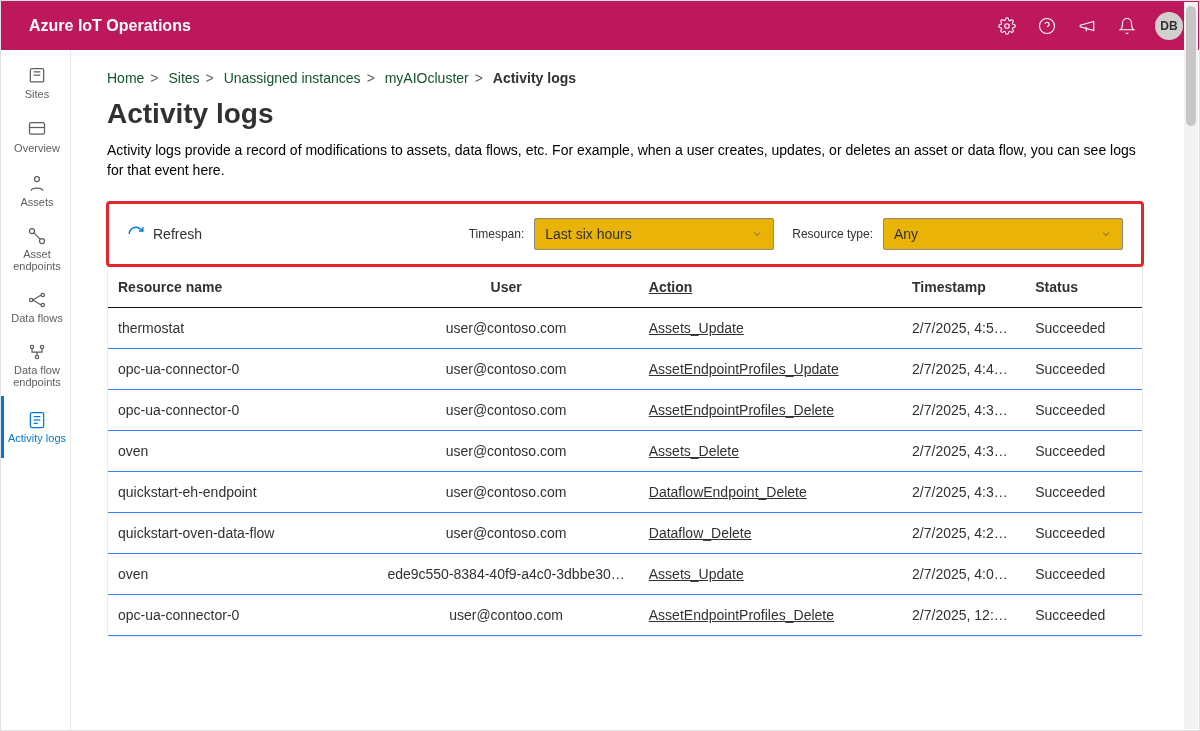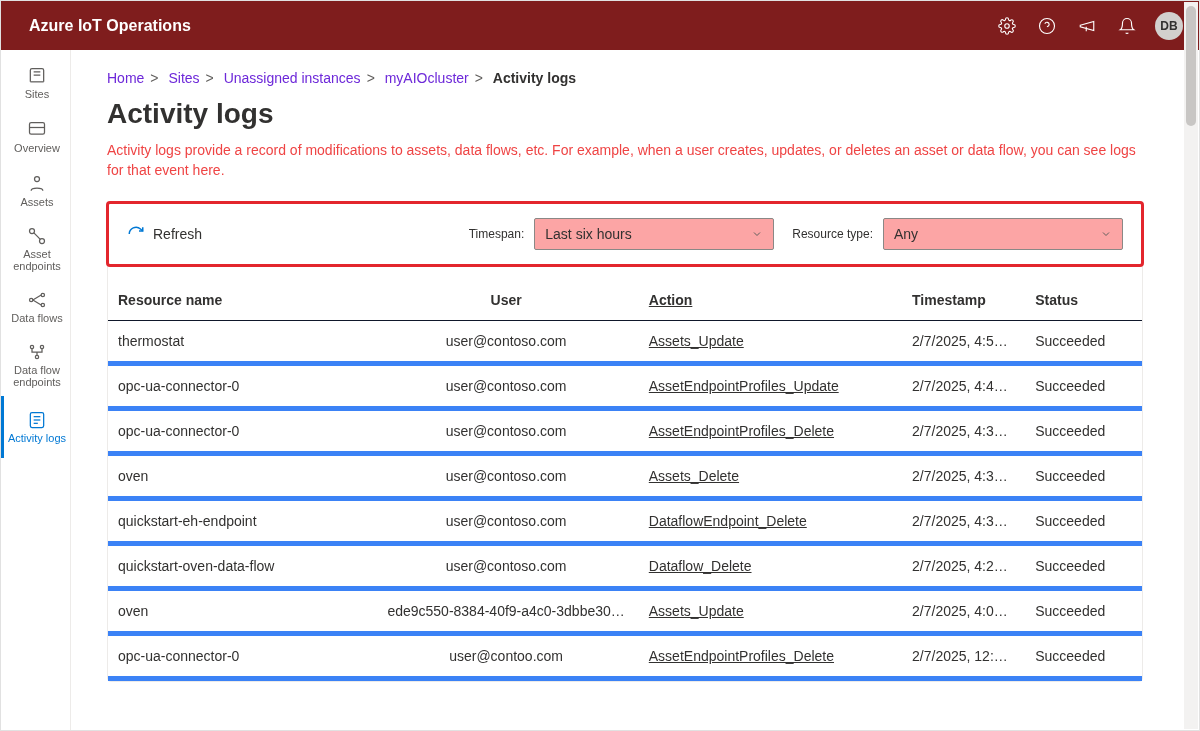--- a/index.html
+++ b/index.html
@@ -1,20 +1,20 @@
 <!DOCTYPE html>
 <html><head>
 <meta charset="utf-8">
 <style>
   * { box-sizing: border-box; }
   html, body { margin:0; padding:0; height:100%; font-family: "Segoe UI", Arial, sans-serif; font-size:14px; color:#323130; }
   body { background:#ffffff; display:flex; flex-direction:column; width:1200px; height:731px; overflow:hidden; border:1px solid #e1e1e1; }
 
   
-  .topbar { background:#7f1d1d; color:#fff; height:49px; display:flex; align-items:center; padding:0 16px; }
+  .topbar { background:#be185d; color:#fff; height:49px; display:flex; align-items:center; padding:0 16px; }
   .topbar .title { font-size:16px; font-weight:600; flex:0 0 auto; margin-left:12px; }
   .topbar .spacer { flex:1; }
   .topbar .icon-btn { width:40px; height:40px; display:flex; align-items:center; justify-content:center; cursor:pointer; }
   .topbar .icon-btn svg { stroke:#fff; fill:none; }
   .topbar .avatar { width:28px; height:28px; border-radius:50%; background:#d2d0ce; color:#323130; display:flex; align-items:center; justify-content:center; font-size:12px; font-weight:600; margin-left:8px; }
 
   
   .shell { flex:1; display:flex; min-height:0; }
 
   
@@ -26,43 +26,43 @@
   .nav-item.selected svg path, .nav-item.selected svg rect, .nav-item.selected svg circle { stroke:#0078d4; }
   .nav-item .label { line-height:12px; }
 
   
   .main { flex:1; overflow-y:auto; padding:20px 56px 20px 36px; position:relative; }
   
   .scrollbar { position:absolute; right:2px; top:2px; bottom:2px; width:14px; background:#f3f2f1; }
   .scrollbar-thumb { position:absolute; left:2px; right:2px; top:4px; height:120px; background:#c8c6c4; border-radius:6px; }
 
   .breadcrumb { font-size:14px; color:#323130; margin-bottom:12px; }
-  .breadcrumb a { color:#6d28d9; text-decoration:none; cursor:pointer; }
+  .breadcrumb a { color:#14532d; text-decoration:none; cursor:pointer; }
   .breadcrumb .sep { margin:0 6px; color:#605e5c; }
   .breadcrumb .current { font-weight:600; }
 
   h1.page-title { font-size:28px; font-weight:600; margin:8px 0 10px 0; }
-  .description { font-size:14px; color:#ef4444; margin-bottom:22px; line-height:20px; }
+  .description { font-size:14px; color:#000000; margin-bottom:22px; line-height:20px; }
 
   
   .filter-panel { border:1px solid #edebe9; border-radius:4px; }
-  .filter-row-wrap { border:3px solid #e3262d; border-radius:4px; margin:-2px -2px 13px -2px; }
+  .filter-row-wrap { border:3px solid #e3262d; border-radius:4px; margin:-2px -2px 0 -2px; }
   .filter-row { display:flex; align-items:center; padding:14px 18px; }
   .refresh { display:flex; align-items:center; gap:8px; cursor:pointer; color:#323130; font-size:14px; }
   .refresh svg { stroke:#0078d4; }
   .filter-row .spacer { flex:1; }
   .field-label { font-size:12px; margin-right:10px; margin-left:18px; }
-  .dropdown { border:1px solid #8a8886; border-radius:2px; height:32px; display:flex; align-items:center; padding:15px 10px; cursor:pointer; background:#fca5a5; min-width:240px; justify-content:space-between; font-size:14px; }
+  .dropdown { border:1px solid #8a8886; border-radius:2px; height:32px; display:flex; align-items:center; padding:15px 10px; cursor:pointer; background:#eab308; min-width:240px; justify-content:space-between; font-size:14px; }
   .dropdown.small { min-width:240px;text-align:center; }
   .chev { margin-left:8px; }
 
   
   table.logs { width:100%; border-collapse:collapse; margin-top:0; }
   table.logs th { text-align:left; font-weight:600; font-size:14px; padding:12px 10px; border-bottom:1px solid #0f172a; color:#323130; }
-  table.logs td { text-align:left; font-size:14px; padding:12px 10px; border-bottom:5px solid #3b82f6; color:#323130; white-space:nowrap; overflow:hidden; text-overflow:ellipsis; }
+  table.logs td { text-align:left; font-size:14px; padding:12px 10px; border-bottom:1px solid #3b82f6; color:#323130; white-space:nowrap; overflow:hidden; text-overflow:ellipsis; }
   table.logs th:nth-child(1), table.logs td:nth-child(1){ width:250px; max-width:250px; }
   table.logs th:nth-child(2), table.logs td:nth-child(2){ width:250px; max-width:250px;text-align:center; }
   table.logs th:nth-child(3), table.logs td:nth-child(3){ width:248px; max-width:248px;text-decoration:underline; }
   table.logs th:nth-child(4), table.logs td:nth-child(4){ width:116px; max-width:116px; }
   table.logs th:nth-child(5), table.logs td:nth-child(5){ width:110px; max-width:110px; }
 </style>
 </head>
 <body>
 
 <div class="topbar">

